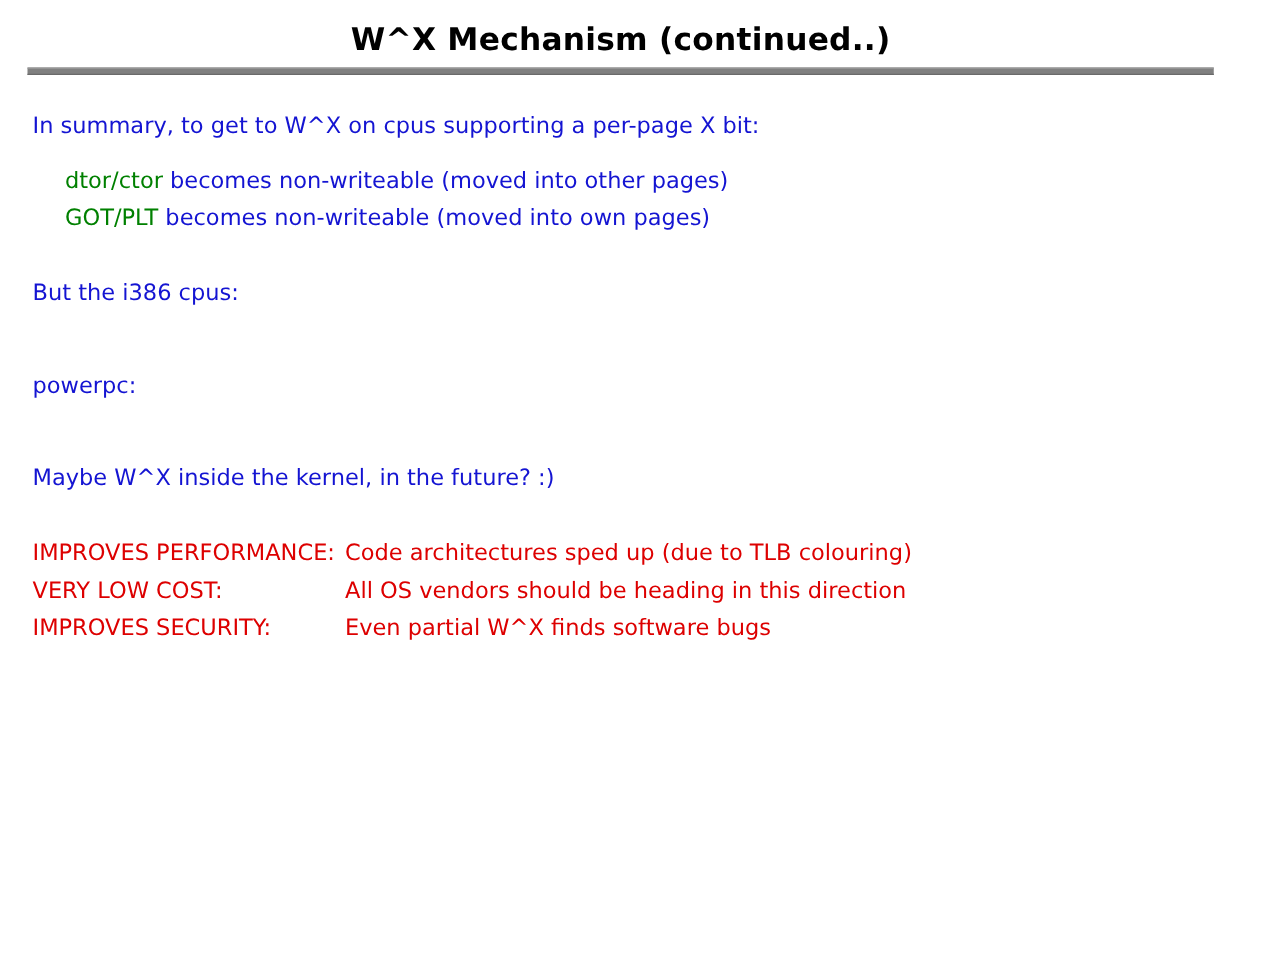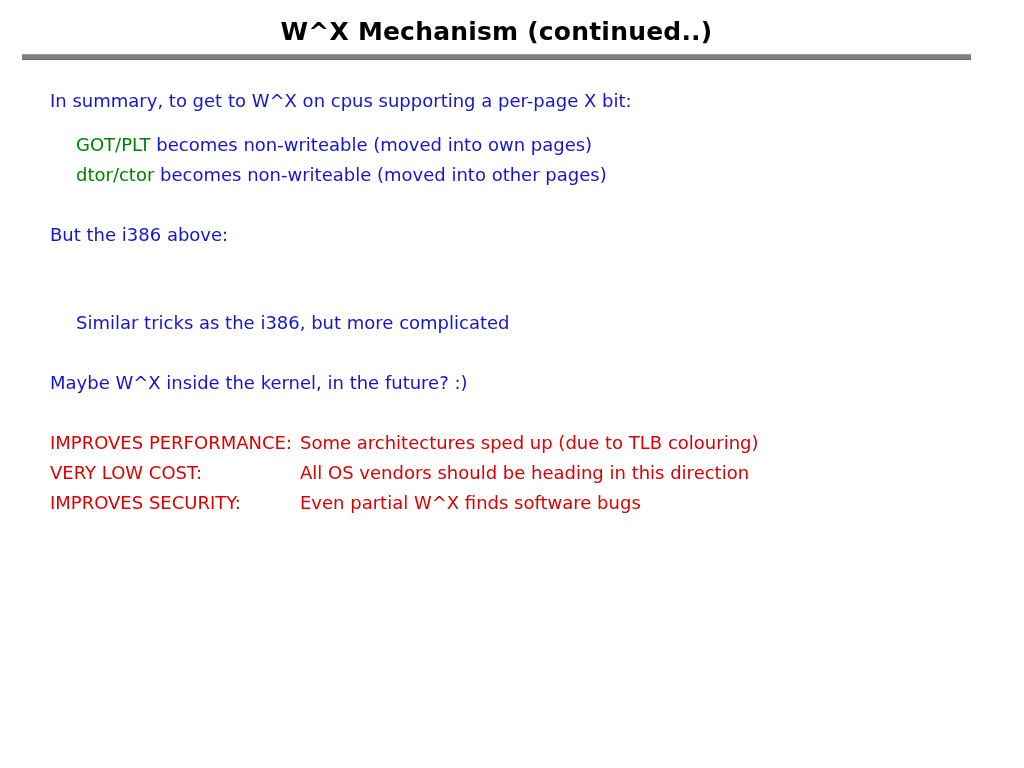--- a/index.html
+++ b/index.html
@@ -30,21 +30,20 @@
   }
   .title-rule {
     margin: 8px 22px 0 22px;
     height: 4px;
     background: #808080;
     border-top: 1px solid #9a9a9a;
     border-bottom: 1px solid #6a6a6a;
   }
   .body {
     padding: 26px 26px 0 26px;
-    margin-left: 24px;
   }
   .line {
     font-size: 18px;
     line-height: 30px;
     white-space: pre;
     color: #1414d2;
     font-family: "DejaVu Sans", sans-serif;
   }
   .indent {
     padding-left: 26px;
@@ -79,46 +78,46 @@
 
   <div class="slide-title">W^X Mechanism (continued..)</div>
   <div class="title-rule"></div>
 
   <div class="body">
 
     <div class="line blue">In summary, to get to W^X on cpus supporting a per-page X bit:</div>
 
     <div class="spacer-sm"></div>
 
+    <div class="line indent"><span class="green">dtor/ctor</span><span class="blue"> becomes non-writeable (moved into other pages)</span></div>
     <div class="line indent"><span class="green">GOT/PLT</span><span class="blue"> becomes non-writeable (moved into own pages)</span></div>
-    <div class="line indent"><span class="green">dtor/ctor</span><span class="blue"> becomes non-writeable (moved into other pages)</span></div>
 
     <div class="spacer"></div>
 
-    <div class="line blue">But the i386 above:</div>
+    <div class="line blue">But the i386 cpus:</div>
 
     <div class="spacer-sm"></div>
 
 
     <div class="spacer"></div>
 
+    <div class="line blue">powerpc:</div>
 
     <div class="spacer-sm"></div>
 
-    <div class="line indent blue">Similar tricks as the i386, but more complicated</div>
 
     <div class="spacer"></div>
 
     <div class="line blue">Maybe W^X inside the kernel, in the future? :)</div>
 
     <div class="spacer"></div>
 
     <div class="line cols red">
       <span class="col-label">IMPROVES PERFORMANCE:</span>
-      <span>Some architectures sped up (due to TLB colouring)</span>
+      <span>Code architectures sped up (due to TLB colouring)</span>
     </div>
     <div class="line cols red">
       <span class="col-label">VERY LOW COST:</span>
       <span>All OS vendors should be heading in this direction</span>
     </div>
     <div class="line cols red">
       <span class="col-label">IMPROVES SECURITY:</span>
       <span>Even partial W^X finds software bugs</span>
     </div>
 

